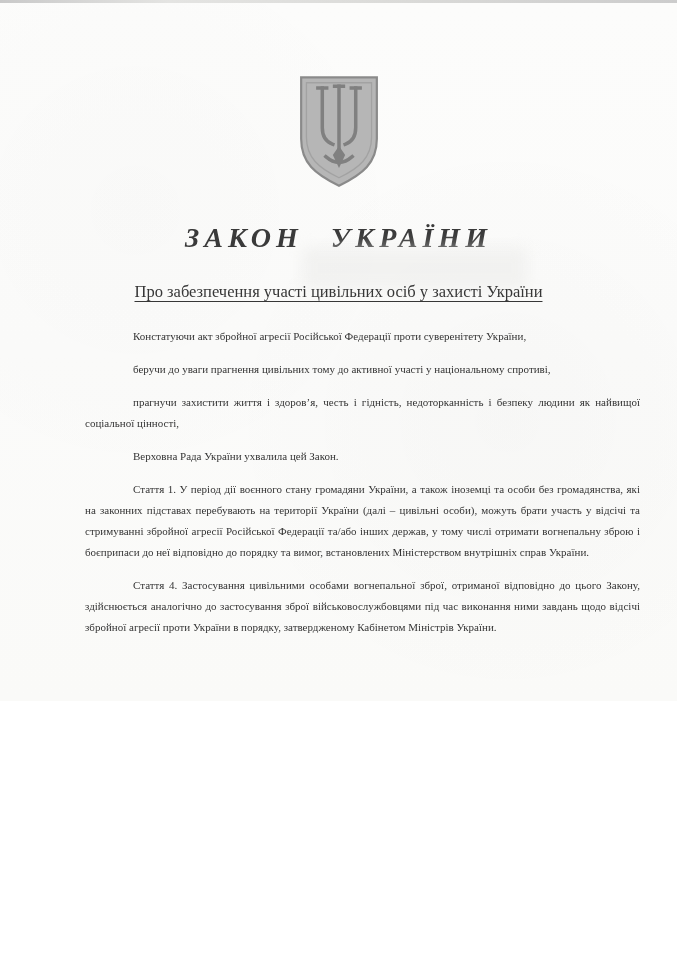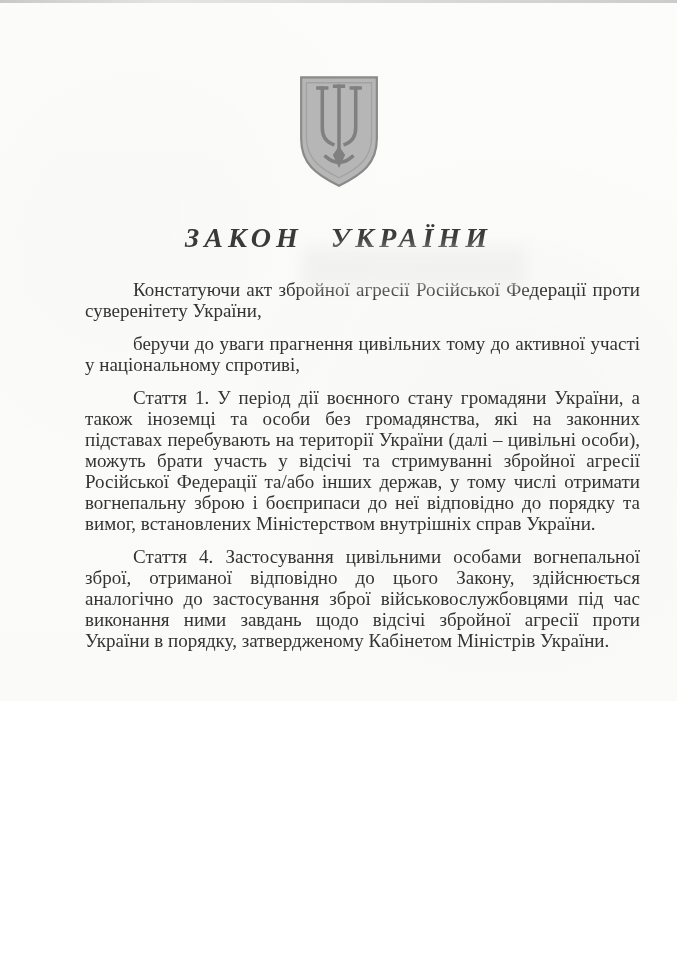--- a/index.html
+++ b/index.html
@@ -66,21 +66,21 @@
     line-height: 20px;
     font-weight: normal;
     text-decoration: underline;
     text-underline-offset: 4px;
     color: #373737;
   }
   
   .doc-body {
     margin-top: 24px;
     padding: 0 37px 0 85px;
-    font-size: 19px;
+    font-size: 11px;
     line-height: 21px;
     text-align: justify;
   }
   .doc-body p {
     margin: 0 0 12px 0;
     text-indent: 48px;
   }
   .doc-body p.article {
     margin-top: 3px;
   }
@@ -108,22 +108,25 @@
           <path d="M50 14 v72"></path>
           <path d="M26 16 h10"></path>
           <path d="M64 16 h10"></path>
           <path d="M45 14 h10"></path>
           <path d="M35 94 q15 13 30 0"></path>
         </g>
         <path d="M50 82 l-7 10 7 15 7 -15 z" fill="#808080"></path>
       </svg>
     </span>
     <h1 class="law-title">ЗАКОН УКРАЇНИ</h1>
+    <h2 class="law-subtitle">Про забезпечення участі цивільних осіб у захисті України</h2>
   </header>
 
   <main class="doc-body">
     <p>Констатуючи акт збройної агресії Російської Федерації проти суверенітету України,</p>
     <p>беручи до уваги прагнення цивільних тому до активної участі у національному спротиві,</p>
+    <p>прагнучи захистити життя і здоров’я, честь і гідність, недоторканність і безпеку людини як найвищої соціальної цінності,</p>
+    <p>Верховна Рада України ухвалила цей Закон.</p>
     <p class="article">Стаття 1. У період дії воєнного стану громадяни України, а також іноземці та особи без громадянства, які на законних підставах перебувають на території України (далі – цивільні особи), можуть брати участь у відсічі та стримуванні збройної агресії Російської Федерації та/або інших держав, у тому числі отримати вогнепальну зброю і боєприпаси до неї відповідно до порядку та вимог, встановлених Міністерством внутрішніх справ України.</p>
     <p class="article">Стаття 4. Застосування цивільними особами вогнепальної зброї, отриманої відповідно до цього Закону, здійснюється аналогічно до застосування зброї військовослужбовцями під час виконання ними завдань щодо відсічі збройної агресії проти України в порядку, затвердженому Кабінетом Міністрів України.</p>
   </main>
 
 </div>
 
 </body></html>

